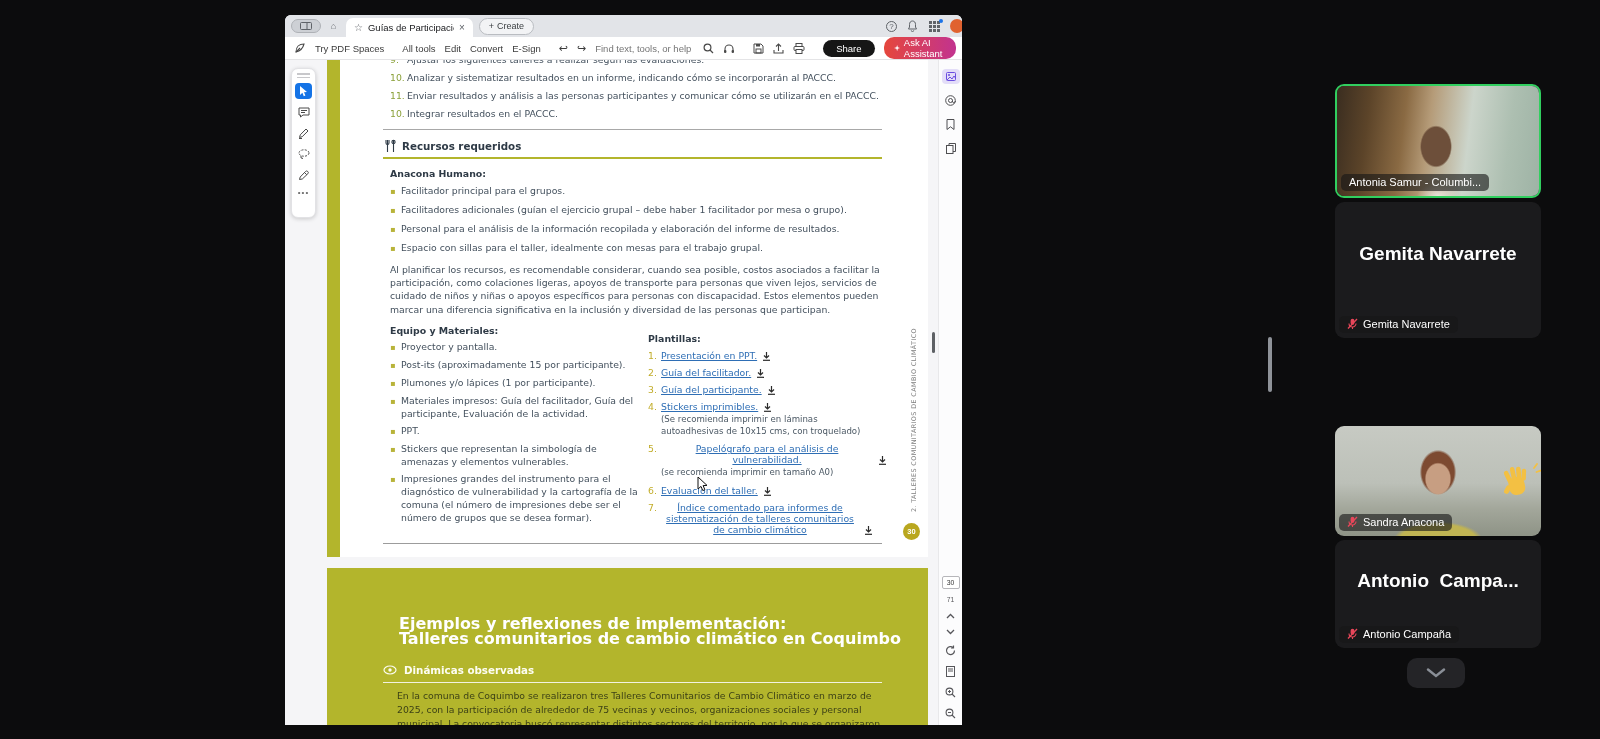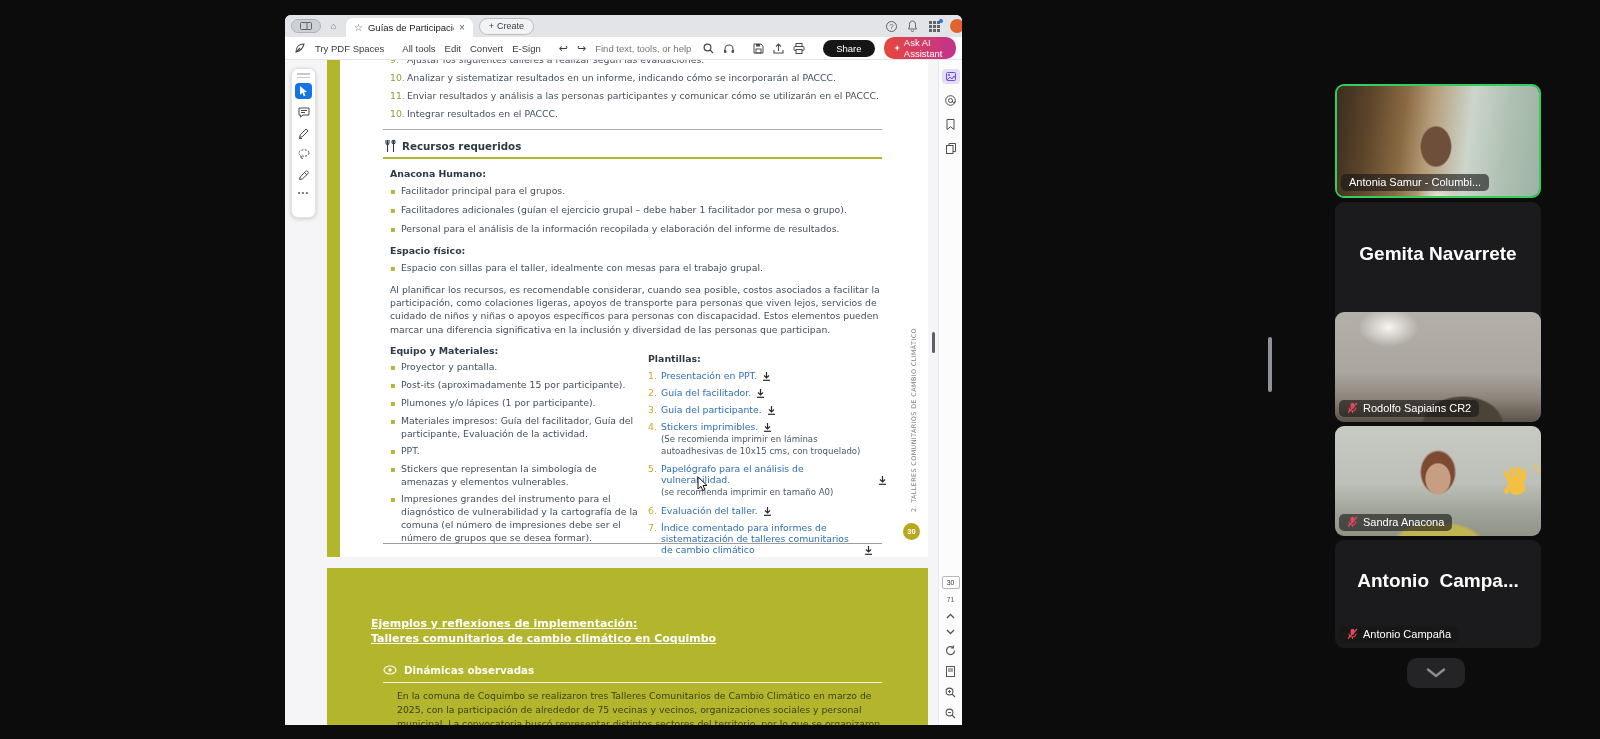--- a/index.html
+++ b/index.html
@@ -64,34 +64,34 @@
   .subh { font-weight:bold; font-size:9.4px; color:#2e3a46; margin-top:9px; }
   .bul { display:flex; margin-top:7.5px; line-height:10.5px; }
   .bul .bt { color:#b8b339; width:11px; flex:none; font-size:8px; padding-top:1px; }
   .para { margin-top:8px; line-height:13.4px; width:497px; }
   .cols { display:flex; margin-top:9px;gap:8px; }
   .colL { width:250px; flex:none; }
   .colR { flex:1; }
   .colL .bul { margin-top:4px; line-height:13px; }
   .pl-item { display:flex; margin-top:6px; line-height:11px; }
   .pl-num { color:#c2ad2b; width:13px; flex:none; }
-  .pl-link { color:#2e6eb5; cursor:pointer; }
+  .pl-link { color:#2e6eb5; text-decoration:underline; cursor:pointer;text-align:center; }
   .dl { margin-left:5px; flex:none; align-self:flex-end; }
   .pl-note { font-size:8.6px; color:#4b5864; margin:2px 0 0 13px; line-height:11.5px; width:200px; }
   .side-cap { position:absolute; right:10px; top:268px; writing-mode:vertical-rl; transform:rotate(180deg);
               font-size:6.4px; color:#7e7e7e; letter-spacing:.4px; white-space:nowrap;
               font-family:"DejaVu Sans",sans-serif; }
   .badge30 { position:absolute; right:8px; top:463px; width:17px; height:17px; border-radius:50%;
              background:#b9a71f; color:#fff; font-size:7.5px; font-weight:bold; display:flex;
              align-items:center; justify-content:center; }
   .p1rule-bot { position:absolute; left:56px; width:499px; top:483px; height:1px; background:#9c9c9c; }
 
   .page2 { position:absolute; left:42px; top:508px; width:601px; height:157px; background:#b3b52c; overflow:hidden; }
-  .p2title { position:absolute; left:44px; top:48px; color:#fff; font-weight:bold; font-size:11px;
-             line-height:15px; font-family:"DejaVu Sans",sans-serif;text-decoration:underline; }
+  .p2title { position:absolute; left:72px; top:48px; color:#fff; font-weight:bold; font-size:16px;
+             line-height:15px; font-family:"DejaVu Sans",sans-serif; }
   .p2sub { position:absolute; left:56px; top:96px; display:flex; align-items:center; gap:7px;
            color:#fdfdf2; font-weight:bold; font-size:10.3px; font-family:"DejaVu Sans",sans-serif; }
   .p2rule { position:absolute; left:56px; width:499px; top:114px; height:1px; background:#f2f2e0; }
   .p2para { position:absolute; left:70px; top:121px; width:486px; color:#3c4116; font-size:9.3px;
             line-height:14px; font-family:"DejaVu Sans",sans-serif; }
 
   .rail { position:absolute; right:0; top:0; width:24px; height:100%; background:#fcfcfd;
           border-left:1px solid #e8e8ea; display:flex; flex-direction:column; align-items:center; }
   .rail-ic { margin-top:9px; width:18px; height:15px; display:flex; align-items:center; justify-content:center;
              color:#4f4f52; font-size:9px; border-radius:4px; }
@@ -330,21 +330,20 @@
               <span>Facilitador principal para el grupos.</span>
             </div>
           <div class="bul">
               <span class="bt">▪</span>
               <span>Facilitadores adicionales (guían el ejercicio grupal – debe haber 1 facilitador por mesa o grupo).</span>
             </div>
           <div class="bul">
               <span class="bt">▪</span>
               <span>Personal para el análisis de la información recopilada y elaboración del informe de resultados.</span>
             </div>
-          <div class="subh">Espacio físico:</div>
           <div class="bul">
               <span class="bt">▪</span>
               <span>Espacio con sillas para el taller, idealmente con mesas para el trabajo grupal.</span>
             </div>
           <div class="para">Al planificar los recursos, es recomendable considerar, cuando sea posible, costos asociados a facilitar la participación, como colaciones ligeras, apoyos de transporte para personas que viven lejos, servicios de cuidado de niños y niñas o apoyos específicos para personas con discapacidad. Estos elementos pueden marcar una diferencia significativa en la inclusión y diversidad de las personas que participan.</div>
           <div class="cols">
             <div class="colL">
               <div class="subh" style="margin-top:0;">Equipo y Materiales:</div>
               <div class="bul">
                   <span class="bt">▪</span>
@@ -552,32 +551,20 @@
       <svg width="11" height="12" viewBox="0 0 11 12">
           <rect x="3.6" y="0.8" width="3.8" height="6" rx="1.9" fill="#e8475a"></rect>
           <path d="M2 5.5 a3.5 3.5 0 0 0 7 0" fill="none" stroke="#e8475a" stroke-width="1.1"></path>
           <line x1="5.5" y1="9" x2="5.5" y2="11" stroke="#e8475a" stroke-width="1.1"></line>
           <line x1="1" y1="10.5" x2="10" y2="1" stroke="#e8475a" stroke-width="1.3"></line>
         </svg>
       <span>Gemita Navarrete</span>
     </div>
   </div>
 
-  <div class="tile t3">
-    <div class="vid"></div>
-    <div class="nameplate">
-      <svg width="11" height="12" viewBox="0 0 11 12">
-          <rect x="3.6" y="0.8" width="3.8" height="6" rx="1.9" fill="#e8475a"></rect>
-          <path d="M2 5.5 a3.5 3.5 0 0 0 7 0" fill="none" stroke="#e8475a" stroke-width="1.1"></path>
-          <line x1="5.5" y1="9" x2="5.5" y2="11" stroke="#e8475a" stroke-width="1.1"></line>
-          <line x1="1" y1="10.5" x2="10" y2="1" stroke="#e8475a" stroke-width="1.3"></line>
-        </svg>
-      <span>Rodolfo Sapiains CR2</span>
-    </div>
-  </div>
 
   <div class="tile t4">
     <div class="vid"></div>
     <svg class="hand" width="40" height="42" viewBox="0 0 40 42">
       <g transform="rotate(-12 20 24)">
         <rect x="8" y="14" width="16" height="18" rx="7" fill="#f3c043"></rect>
         <rect x="7" y="6" width="4.6" height="14" rx="2.3" fill="#f3c043" transform="rotate(-14 9 13)"></rect>
         <rect x="12.5" y="3.5" width="4.6" height="16" rx="2.3" fill="#f3c043"></rect>
         <rect x="18" y="4.5" width="4.6" height="15" rx="2.3" fill="#f3c043" transform="rotate(6 20 12)"></rect>
         <rect x="23" y="7.5" width="4.4" height="12" rx="2.2" fill="#f3c043" transform="rotate(14 25 13)"></rect>

